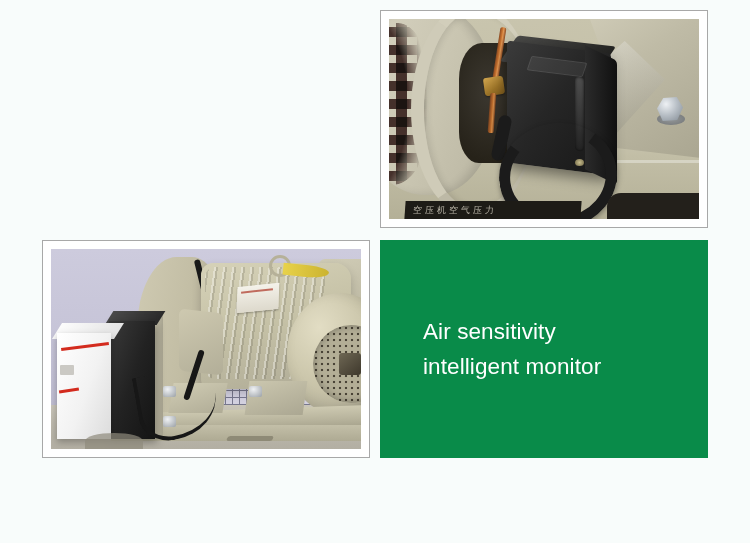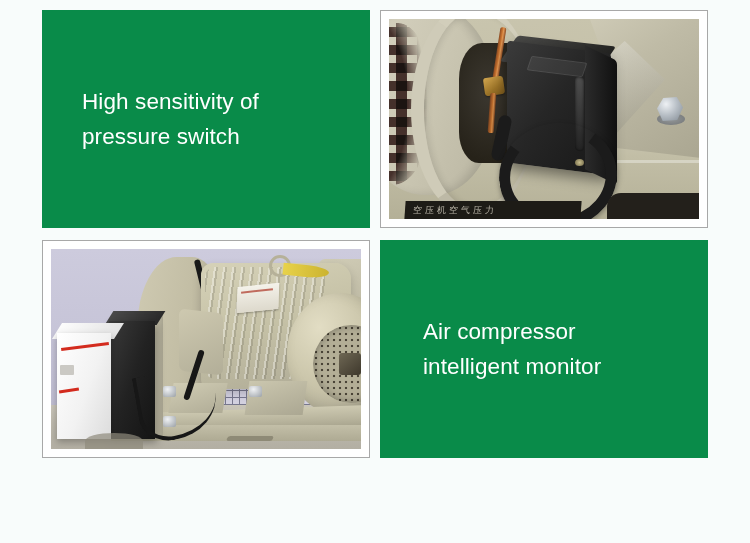--- a/index.html
+++ b/index.html
@@ -399,24 +399,20 @@
     position: absolute; right: 0; top: 10px; width: 42px; height: 96px;
     background: linear-gradient(160deg,#d0ccb6,#b2ae98);
     border-radius: 6px 0 0 6px;
   }
 </style>
 </head>
 <body>
 
 <div class="stage">
 
-  <div class="panel-green" id="panel-top-left">
-    <div class="caption">High sensitivity of
-pressure switch</div>
-  </div>
 
   <div class="photo-frame" id="photo-top-right">
     <div class="photo-inner p1">
       <div class="p1-body"></div>
       <div class="p1-body-edge"></div>
       <div class="p1-guard"></div>
       <div class="p1-grid"></div>
       <div class="p1-guard-rim"></div>
       <div class="p1-dark"></div>
       <div class="p1-casting"></div>
@@ -473,17 +469,17 @@
       <div class="p2-mon-stripe1"></div>
       <div class="p2-mon-slot"></div>
       <div class="p2-mon-stripe2"></div>
       <div class="p2-cable"></div>
       <div class="p2-cable2"></div>
       <div class="p2-dark-blob"></div>
     </div>
   </div>
 
   <div class="panel-green" id="panel-bottom-right">
-    <div class="caption">Air compressor
+    <div class="caption">Air sensitivity
 intelligent monitor</div>
   </div>
 
 </div>
 
 </body></html>

